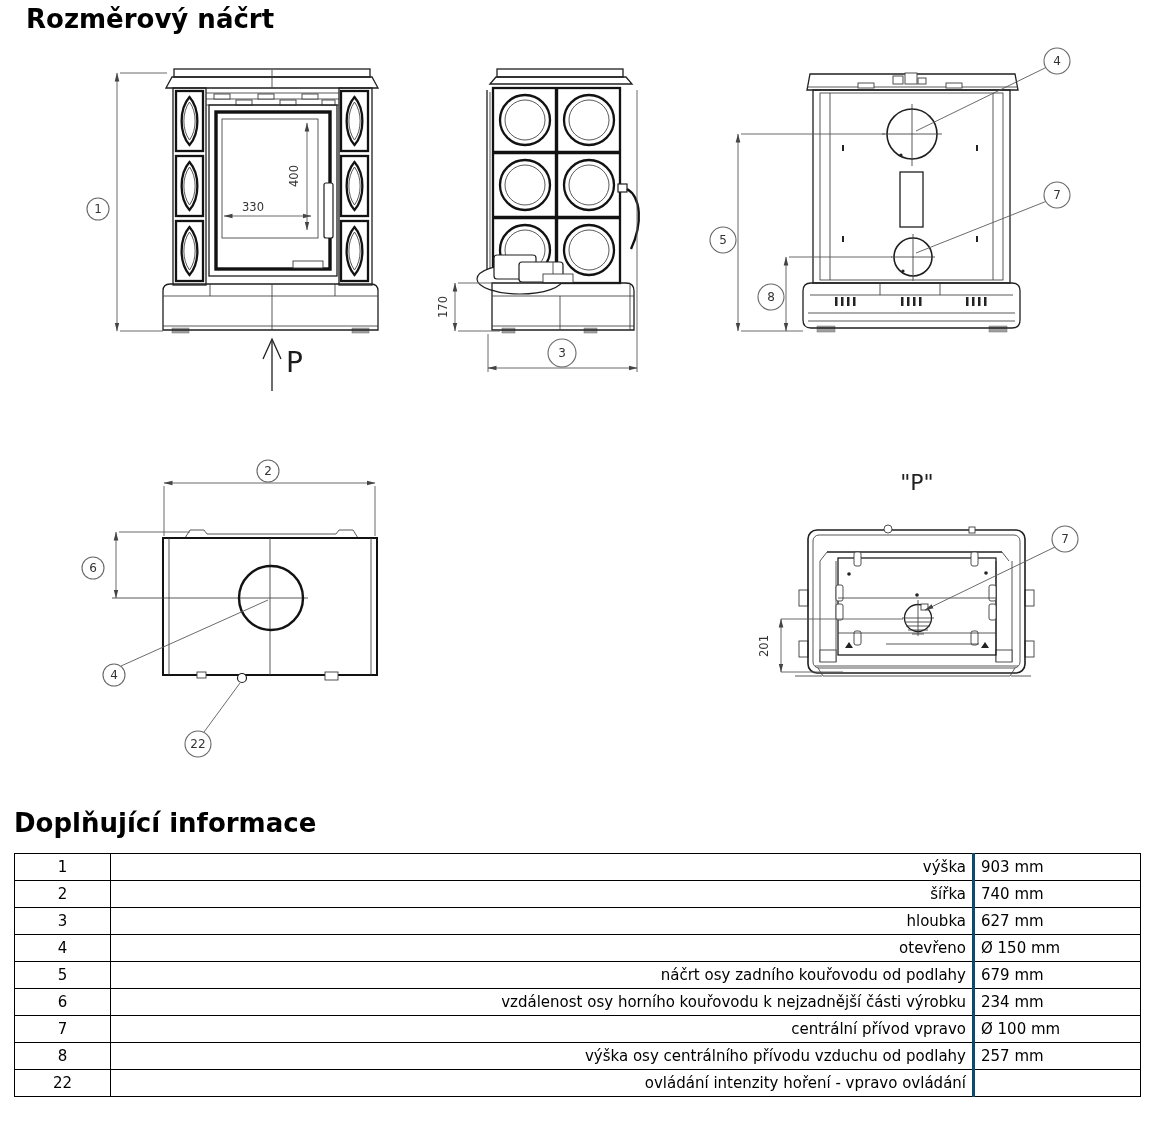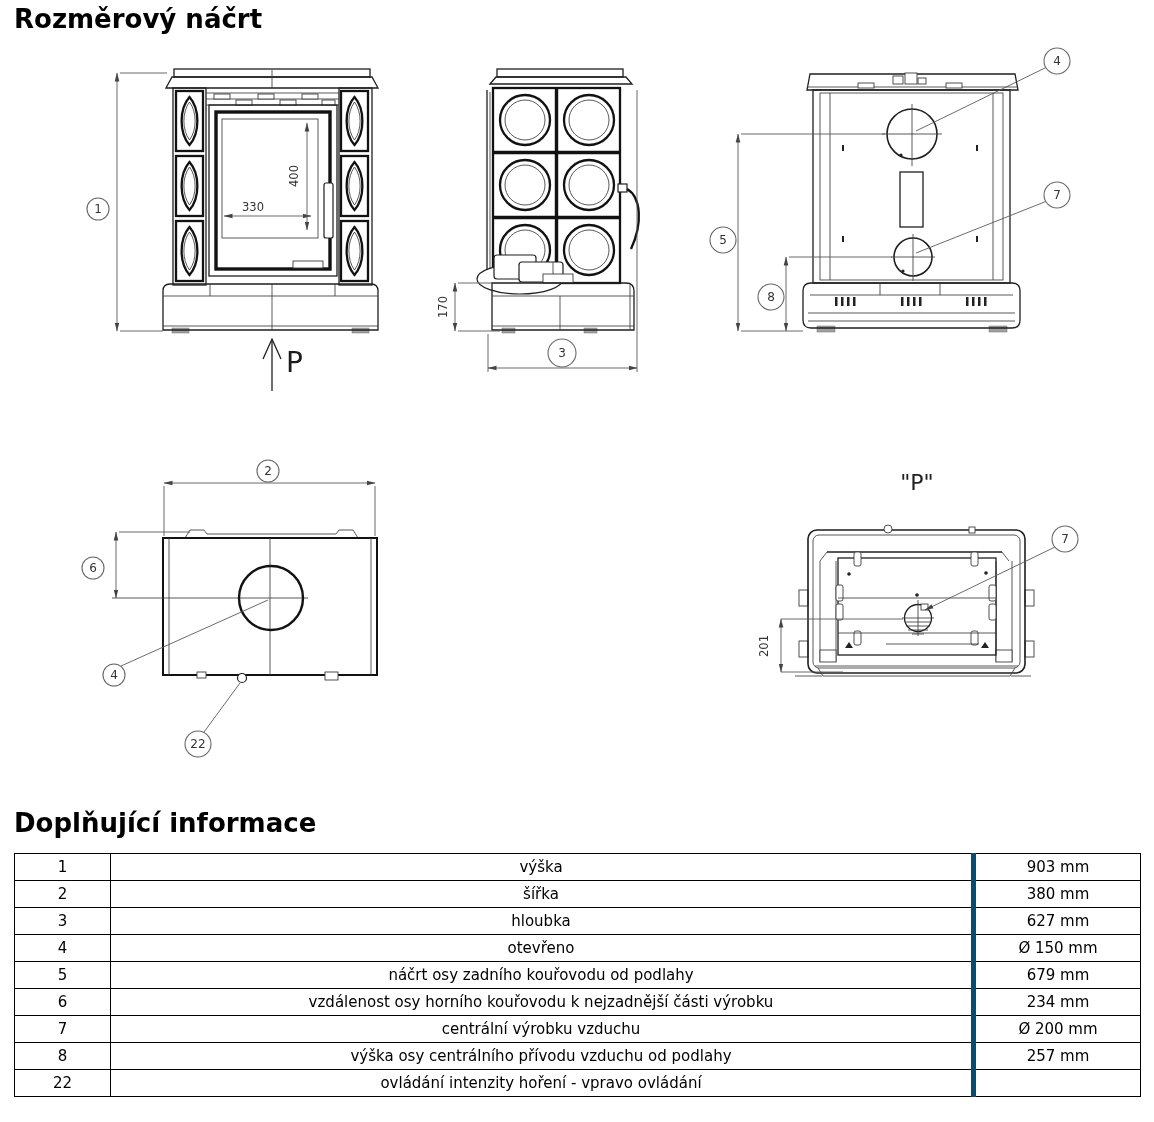--- a/index.html
+++ b/index.html
@@ -1,18 +1,18 @@
 <!DOCTYPE html>
 <html><head>
 <meta charset="utf-8">
 <style>
   html,body{margin:0;padding:0;background:#fff;}
   body{width:1154px;height:1122px;position:relative;font-family:"Liberation Sans",sans-serif;color:#000;overflow:hidden;}
   .h1{position:absolute;left:14px;font-size:26px;font-weight:bold;font-family:"DejaVu Sans",sans-serif;color:#000;white-space:nowrap;}
-  #title{top:4px;}
+  #title{top:4px;margin-left:12px;}
   #subtitle{top:808px;}
   svg{position:absolute;left:0;top:0;}
   
   .ln{stroke:#1f1f1f;stroke-width:1.3;fill:none}
   .ln15{stroke:#1f1f1f;stroke-width:1.6;fill:none}
   .thk{stroke:#121212;stroke-width:2.3;fill:none}
   .thk3{stroke:#121212;stroke-width:3.4;fill:none}
   .thn{stroke:#3c3c3c;stroke-width:.85;fill:none}
   .dim{stroke:#5a5a5a;stroke-width:.9;fill:none}
   .wf{fill:#fff;stroke:#1f1f1f;stroke-width:1.2}
@@ -23,22 +23,22 @@
   .btxt{font:12px "DejaVu Sans",sans-serif;fill:#333;text-anchor:middle}
   .dtxt{font:11.5px "DejaVu Sans",sans-serif;fill:#333;text-anchor:middle}
   .ptxt{font:28px "DejaVu Sans",sans-serif;fill:#1c1c1c}
   .vlab{font:22px "DejaVu Sans",sans-serif;fill:#222;text-anchor:middle}
   
   table{position:absolute;left:14px;top:853px;width:1126px;border-collapse:collapse;table-layout:fixed;
         font-family:"DejaVu Sans",sans-serif;font-size:15px;}
   col.c1{width:96px}col.c2{width:863px}col.c3{width:167px}
   td{border:1.5px solid #000;height:26px;padding:0 6px;white-space:nowrap;overflow:hidden;}
   td.no{text-align:center;padding:0 2px;}
-  td.lbl{text-align:center;border-right:1px solid #bdbdbd;}
-  td.val{text-align:center;border-left:5px solid #0c4a6e;}
+  td.lbl{text-align:right;border-right:1px solid #bdbdbd;}
+  td.val{text-align:left;border-left:3px solid #0c4a6e;}
 </style>
 </head>
 <body>
 
 <div id="title" class="h1">Rozměrový náčrt</div>
 
 <svg width="1154" height="800" viewBox="0 0 1154 800">
   <defs>
     <marker id="ma" markerWidth="10" markerHeight="8" refX="8.5" refY="3" orient="auto-start-reverse" markerUnits="userSpaceOnUse">
       <path d="M0,.7 L9,3 L0,5.3 Z" fill="#444"></path>
@@ -381,21 +381,21 @@
     </colgroup>
   <tbody>
     <tr>
       <td class="no">1</td>
       <td class="lbl">výška</td>
       <td class="val">903 mm</td>
     </tr>
     <tr>
       <td class="no">2</td>
       <td class="lbl">šířka</td>
-      <td class="val">380 mm</td>
+      <td class="val">740 mm</td>
     </tr>
     <tr>
       <td class="no">3</td>
       <td class="lbl">hloubka</td>
       <td class="val">627 mm</td>
     </tr>
     <tr>
       <td class="no">4</td>
       <td class="lbl">otevřeno</td>
       <td class="val">Ø 150 mm</td>
@@ -405,22 +405,22 @@
       <td class="lbl">náčrt osy zadního kouřovodu od podlahy</td>
       <td class="val">679 mm</td>
     </tr>
     <tr>
       <td class="no">6</td>
       <td class="lbl">vzdálenost osy horního kouřovodu k nejzadnější části výrobku</td>
       <td class="val">234 mm</td>
     </tr>
     <tr>
       <td class="no">7</td>
-      <td class="lbl">centrální výrobku vzduchu</td>
-      <td class="val">Ø 200 mm</td>
+      <td class="lbl">centrální přívod vpravo</td>
+      <td class="val">Ø 100 mm</td>
     </tr>
     <tr>
       <td class="no">8</td>
       <td class="lbl">výška osy centrálního přívodu vzduchu od podlahy</td>
       <td class="val">257 mm</td>
     </tr>
     <tr>
       <td class="no">22</td>
       <td class="lbl">ovládání intenzity hoření - vpravo ovládání</td>
       <td class="val"></td>

